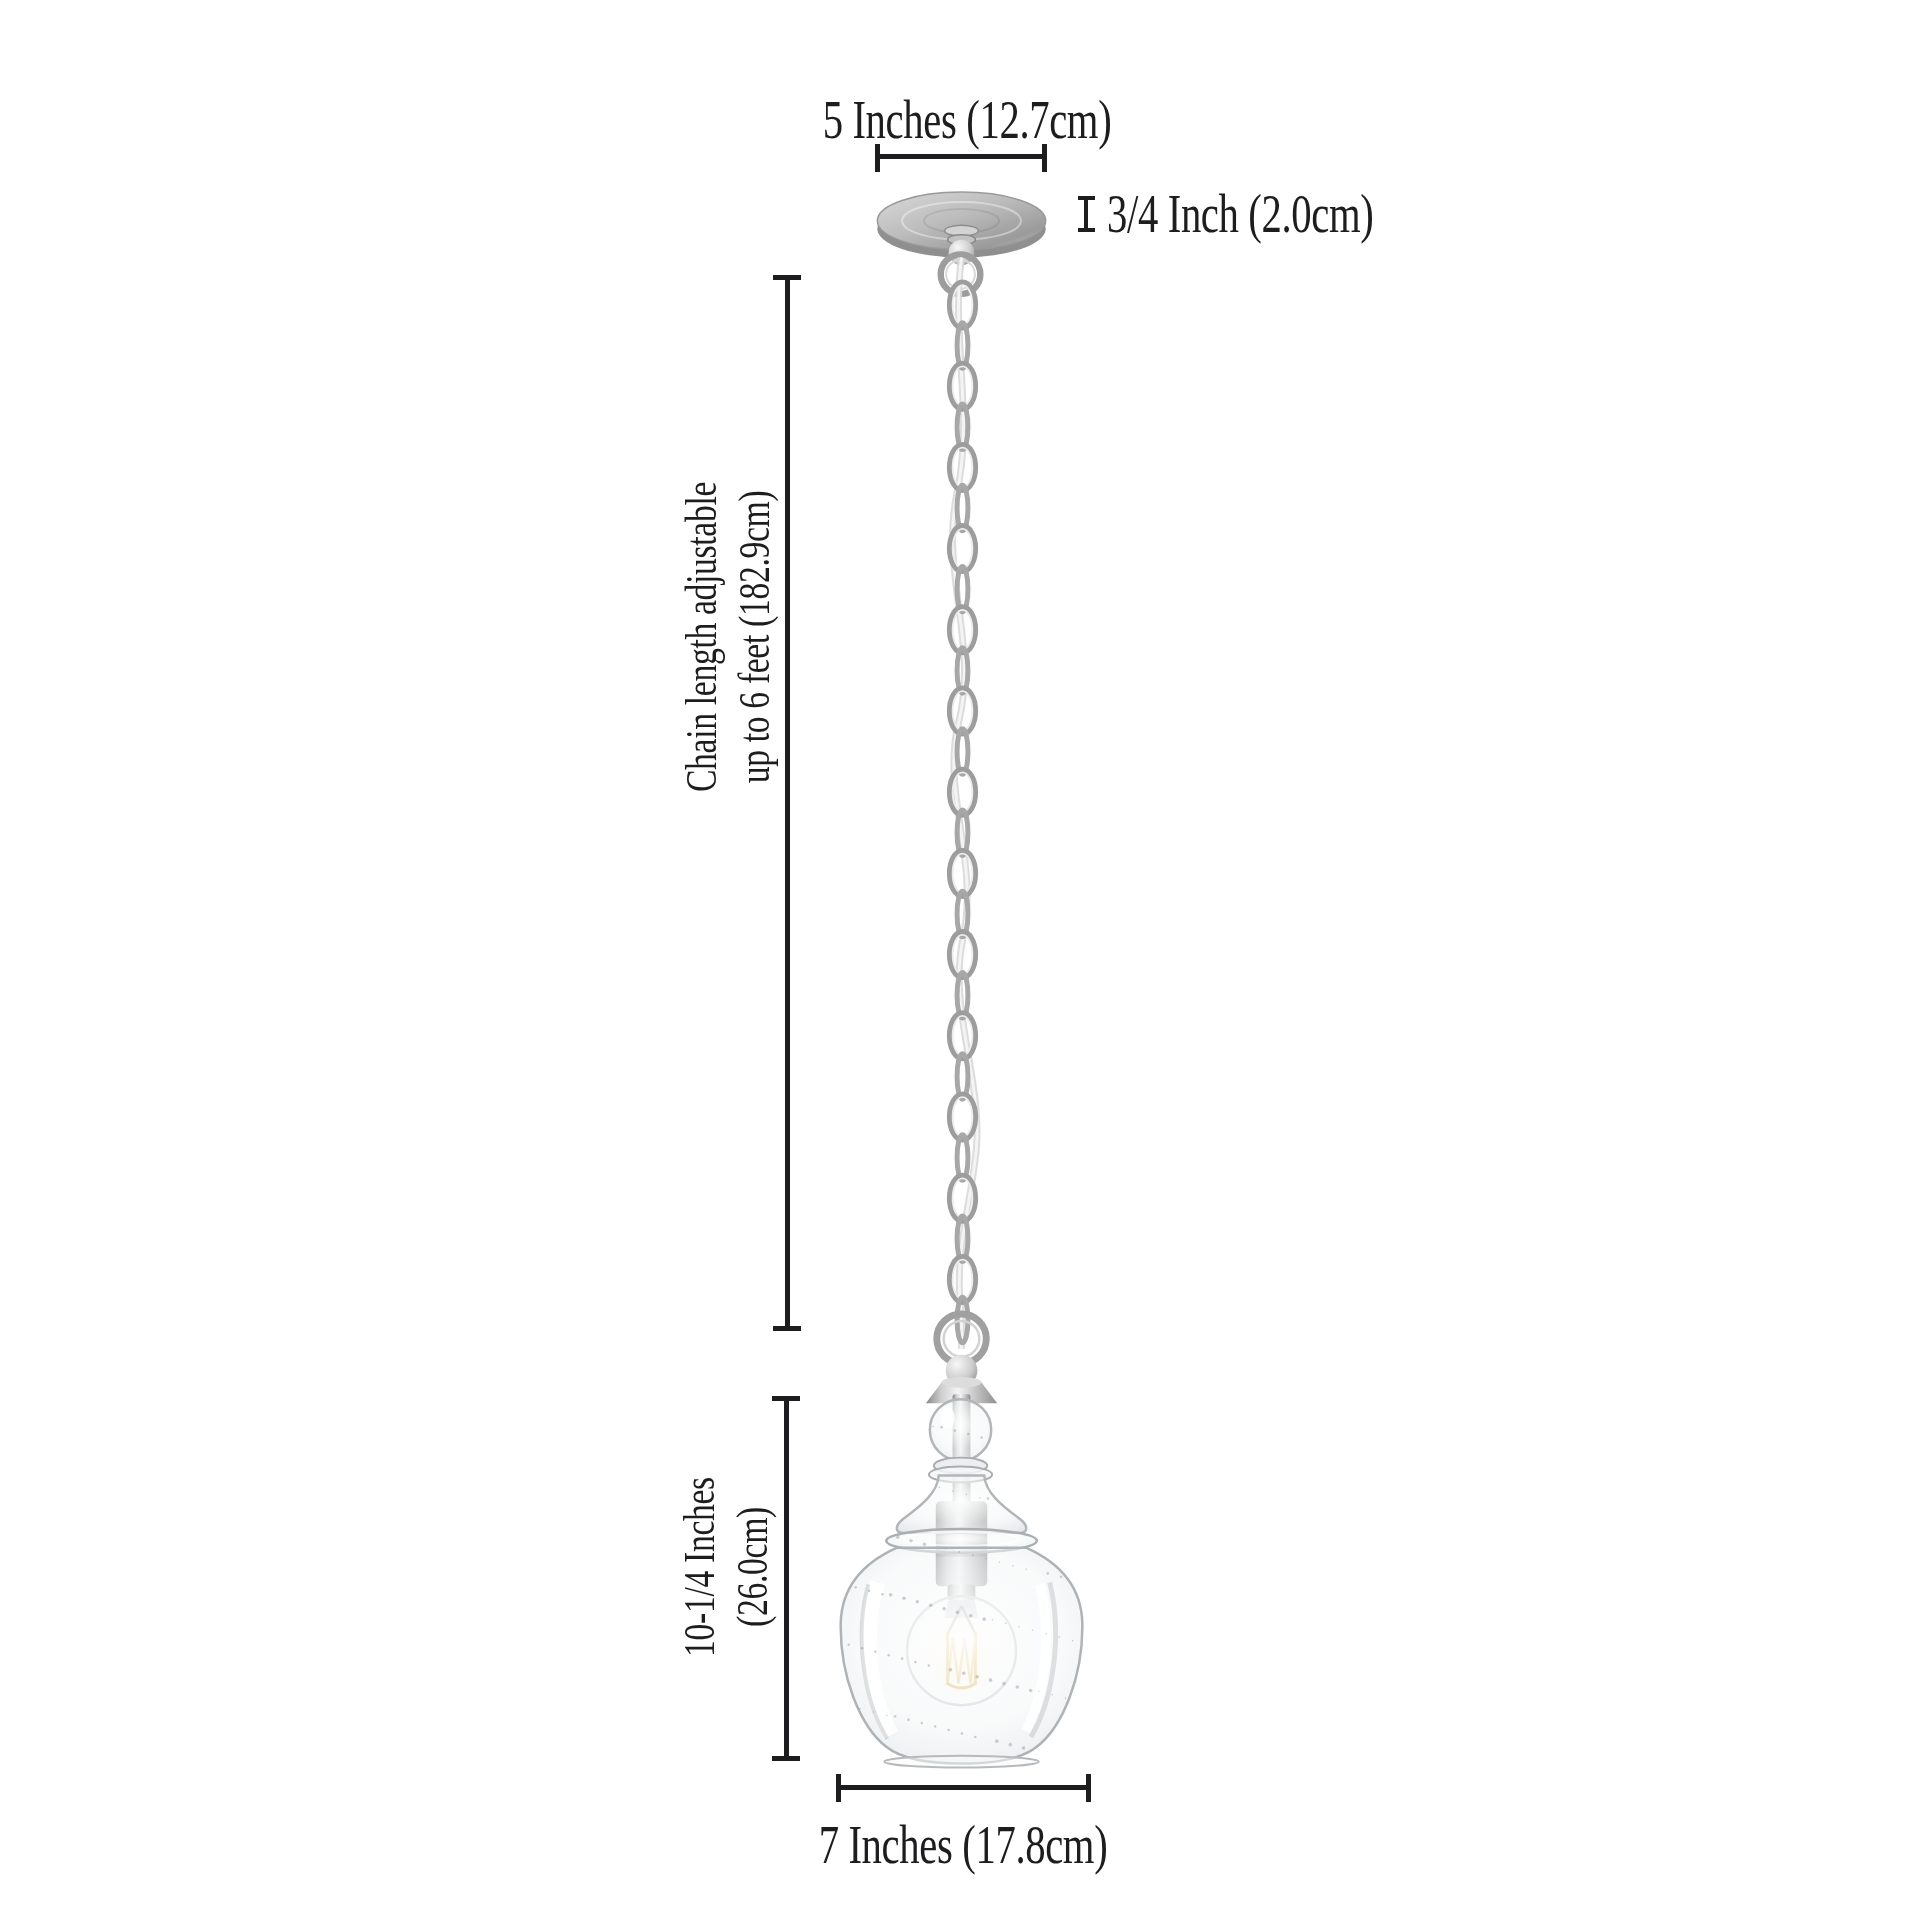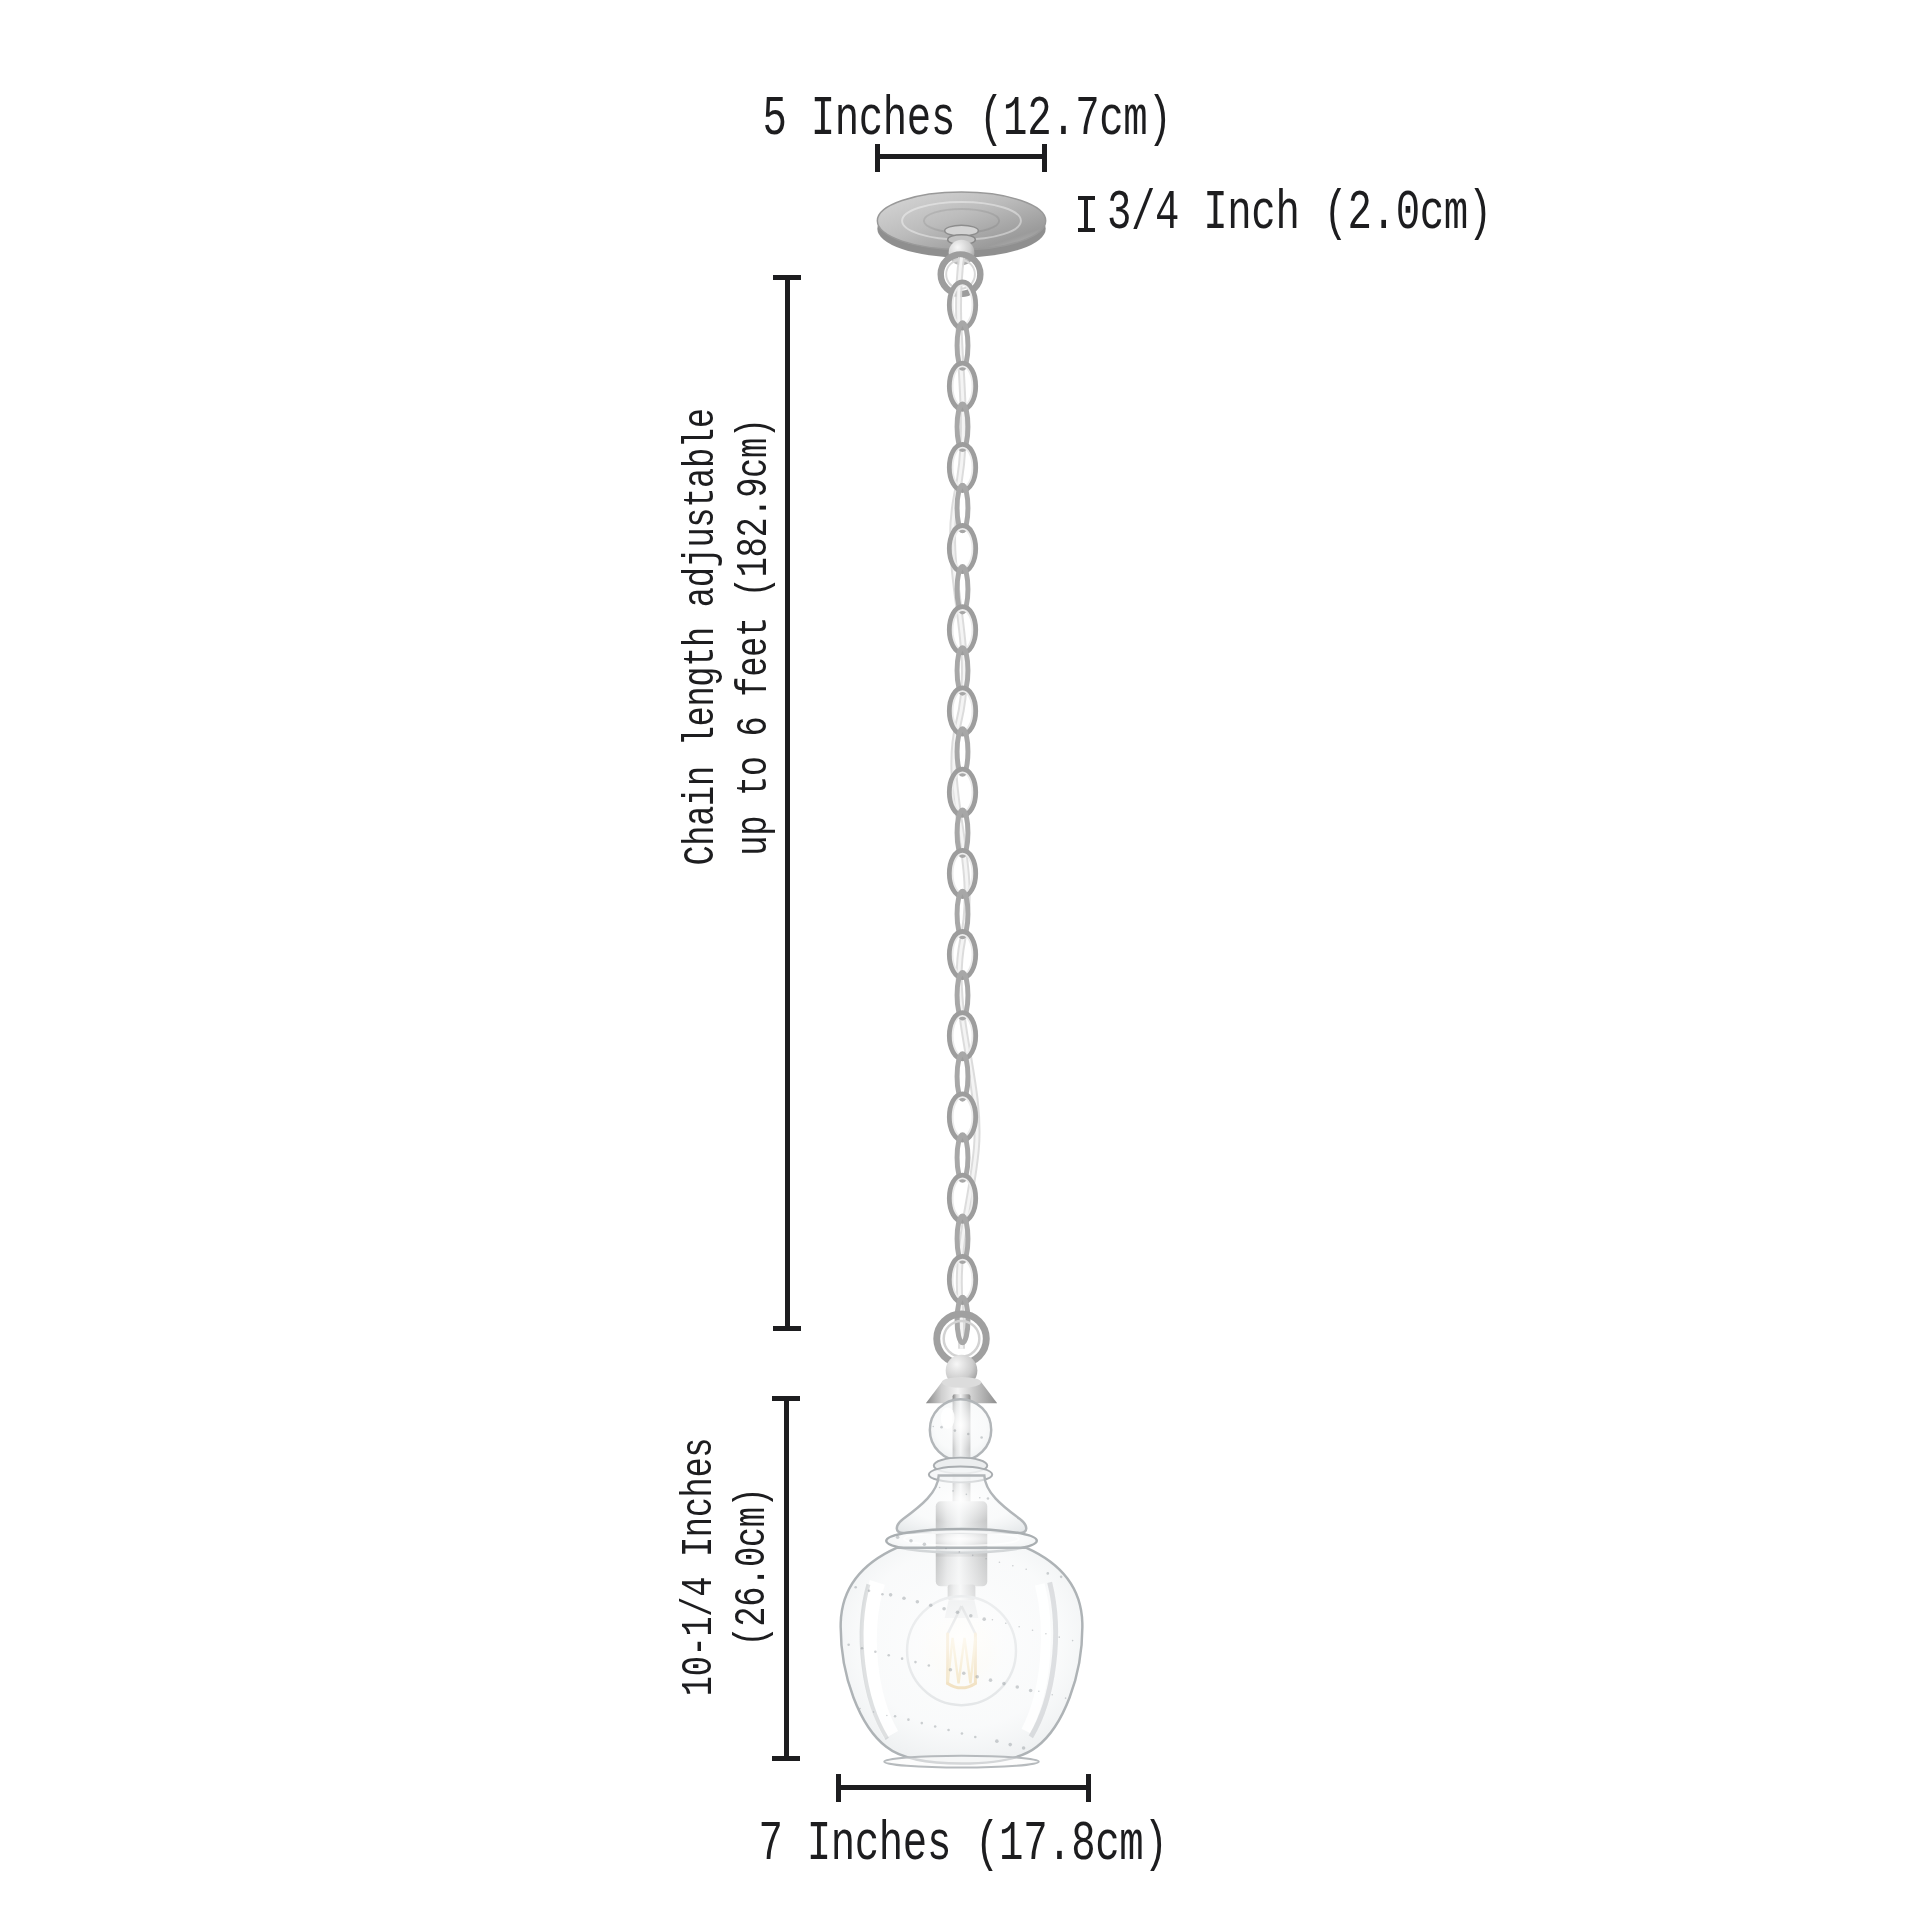--- a/index.html
+++ b/index.html
@@ -5,21 +5,21 @@
   :root{
     --ink:#1d1d1f;
     --bg:#ffffff;
   }
   html,body{margin:0;padding:0;background:var(--bg);}
   .canvas{
     position:relative;
     width:1927px;height:1910px;
     background:var(--bg);
     overflow:hidden;
-    font-family:Liberation Mono, monospace;
+    font-family:Liberation Serif, serif;
     color:var(--ink);
   }
   .art{position:absolute;left:0;top:0;}
   
   .hline{position:absolute;height:5px;background:var(--ink);}
   .vline{position:absolute;width:5px;background:var(--ink);}
   .tickv{position:absolute;width:5px;height:28px;background:var(--ink);}
   .tickh{position:absolute;width:28px;height:5px;background:var(--ink);}
   .tickh.small{width:17px;height:4px;}
   

